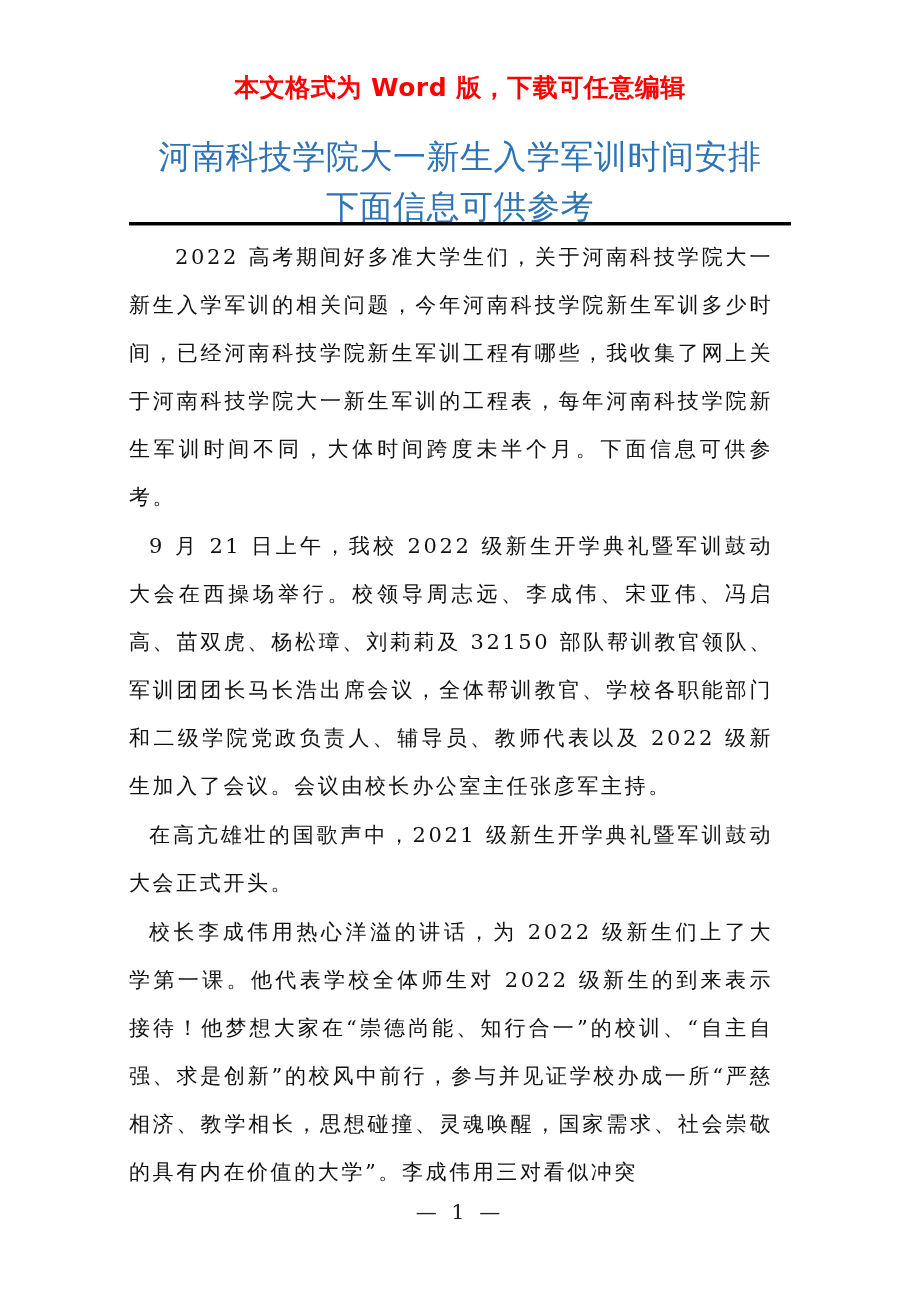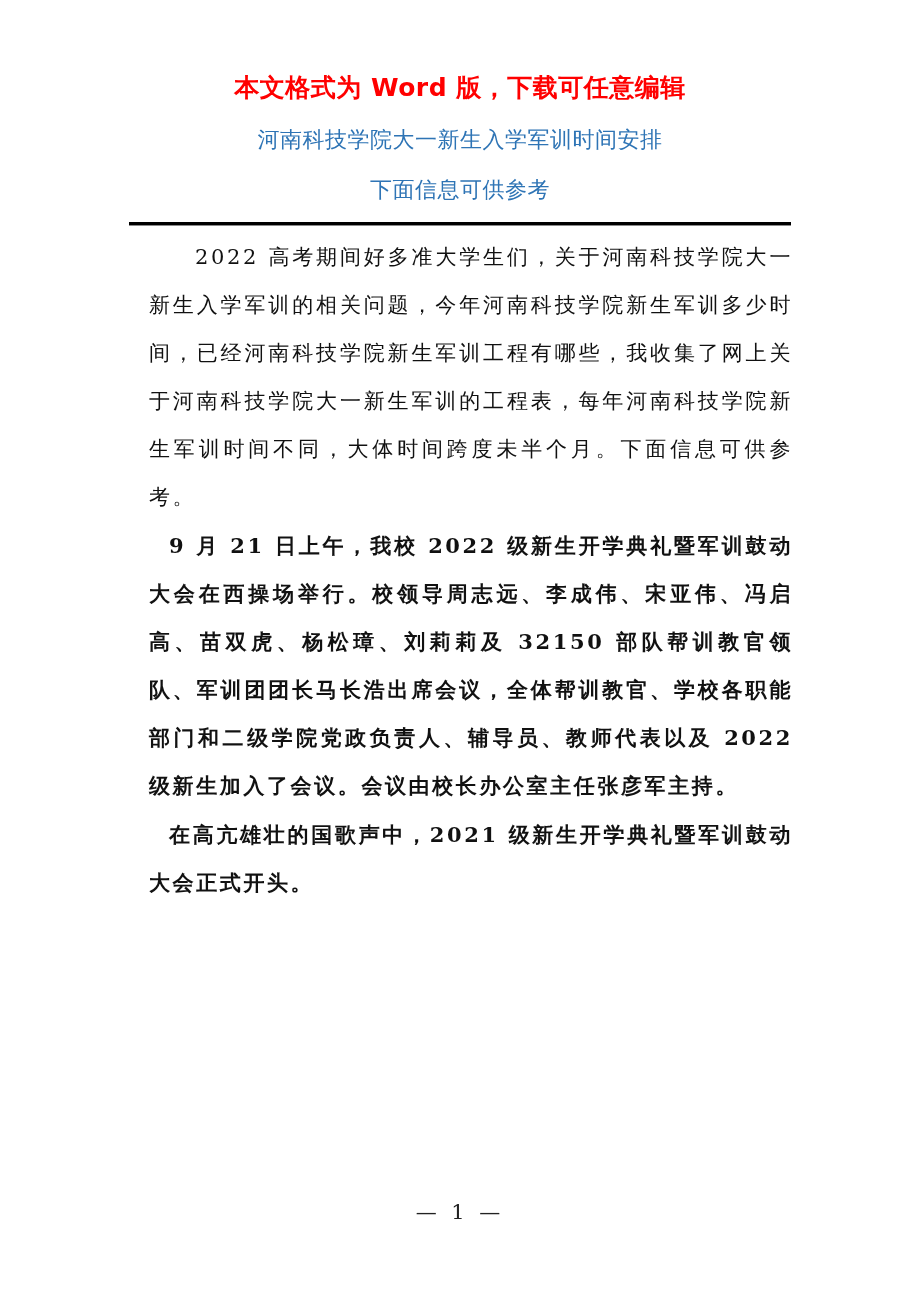--- a/index.html
+++ b/index.html
@@ -30,60 +30,59 @@
       text-align: center;
       font-family: "DejaVu Sans", "Liberation Sans", sans-serif;
       font-weight: bold;
       font-size: 25px;
       line-height: 40px;
       letter-spacing: 0.5px;
     }
     .title {
       position: absolute;
       left: 0;
-      top: 115px;
+      top: 132px;
       width: 920px;
       text-align: center;
       font-family: "DejaVu Sans", "Liberation Sans", sans-serif;
-      font-size: 22px;
+      font-size: 33px;
       line-height: 50px;
       letter-spacing: 0.5px;
     }
     .title .title-line {
       display: block;
     }
     .rule {
       position: absolute;
       left: 129px;
       top: 222px;
       width: 662px;
       height: 3px;
       background: #000000;
       box-shadow: 0 1px 0 #8a8a8a;
     }
     .body-text {
       position: absolute;
-      left: 149px;
+      left: 129px;
       top: 233px;
       width: 644px;
       font-size: 21px;
       line-height: 48px;
       letter-spacing: 2.6px;
       text-align: justify;
       text-justify: inter-character;
     }
     .body-text p {
       margin: 0 0 1px 0;
     }
     .body-text p.indent-2 {
       text-indent: 46px;
     }
     .body-text p.indent-1 {
       text-indent: 20px;
-      font-weight: bold;
     }
     .page-number {
       position: absolute;
       left: 0;
       top: 1192px;
       width: 920px;
       text-align: center;
       font-size: 21px;
       line-height: 40px;
       color: #222222;
@@ -101,17 +100,18 @@
     <span class="title-line">河南科技学院大一新生入学军训时间安排</span>
     <span class="title-line">下面信息可供参考</span>
   </h1>
 
   <div class="rule"></div>
 
   <div class="body-text">
     <p class="indent-2">2022 高考期间好多准大学生们，关于河南科技学院大一新生入学军训的相关问题，今年河南科技学院新生军训多少时间，已经河南科技学院新生军训工程有哪些，我收集了网上关于河南科技学院大一新生军训的工程表，每年河南科技学院新生军训时间不同，大体时间跨度未半个月。下面信息可供参考。</p>
     <p class="indent-1">9 月 21 日上午，我校 2022 级新生开学典礼暨军训鼓动大会在西操场举行。校领导周志远、李成伟、宋亚伟、冯启高、苗双虎、杨松璋、刘莉莉及 32150 部队帮训教官领队、军训团团长马长浩出席会议，全体帮训教官、学校各职能部门和二级学院党政负责人、辅导员、教师代表以及 2022 级新生加入了会议。会议由校长办公室主任张彦军主持。</p>
     <p class="indent-1">在高亢雄壮的国歌声中，2021 级新生开学典礼暨军训鼓动大会正式开头。</p>
+    <p class="indent-1">校长李成伟用热心洋溢的讲话，为 2022 级新生们上了大学第一课。他代表学校全体师生对 2022 级新生的到来表示接待！他梦想大家在“崇德尚能、知行合一”的校训、“自主自强、求是创新”的校风中前行，参与并见证学校办成一所“严慈相济、教学相长，思想碰撞、灵魂唤醒，国家需求、社会崇敬的具有内在价值的大学”。李成伟用三对看似冲突</p>
   </div>
 
   <div class="page-number">— 1 —</div>
 
 </div>
 
 </body></html>

